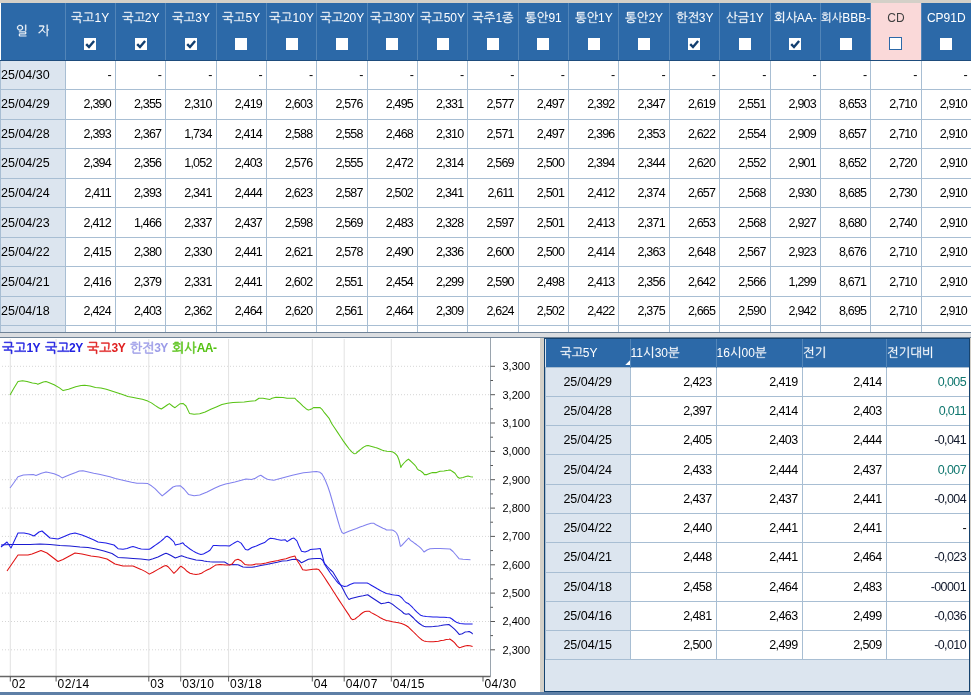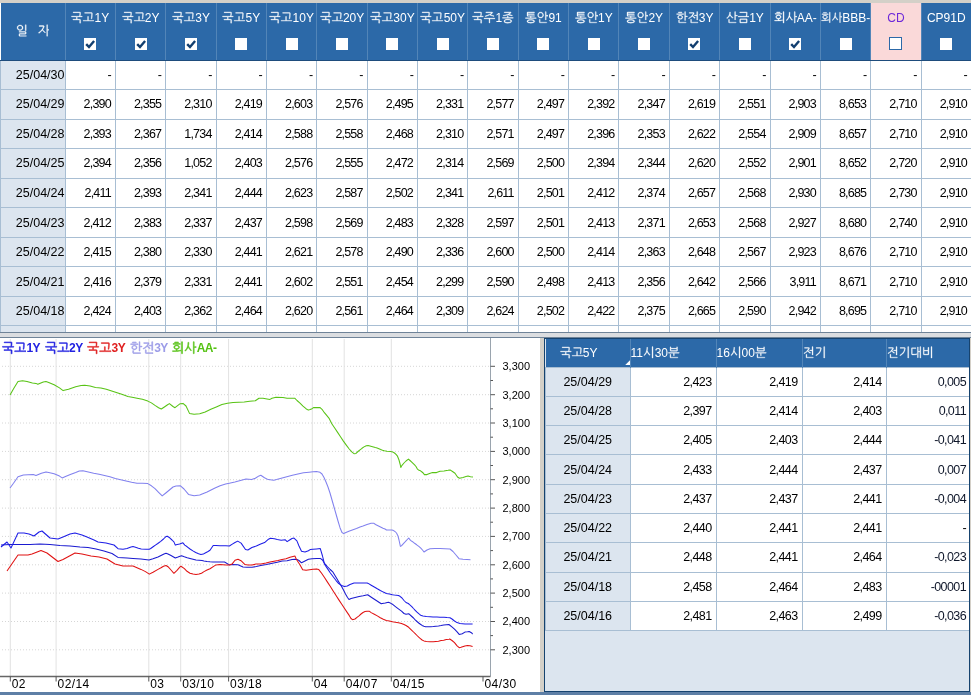--- a/index.html
+++ b/index.html
@@ -2,37 +2,37 @@
 <html><head><meta charset="utf-8"><style>
 *{margin:0;padding:0;box-sizing:border-box}
 html,body{width:971px;height:695px;overflow:hidden;background:#d4d0c8;font-family:"Liberation Sans",sans-serif;-webkit-font-smoothing:antialiased}
 body{position:relative;filter:grayscale(0%)}
 .kw{display:block}
 #toptab{position:absolute;left:0;top:3px;width:971px;height:329.2px;overflow:hidden;background:#fff}
 table{border-collapse:collapse;table-layout:fixed}
 #tt{width:971px}
 #tt th{background:#2c69a8;border-right:1px solid #5285b8;vertical-align:top;height:57px;padding:0;font-weight:normal;color:#fff}
 #tt th.datec{vertical-align:middle}
-#tt th.pinkc{background:#fad9d9;color:#6d28d9}
+#tt th.pinkc{background:#fad9d9;color:#404040}
 #tt .hlab{margin-top:7px;height:15px;display:flex;align-items:flex-end;justify-content:center;white-space:nowrap}
 .dlab{display:flex;align-items:center;justify-content:center}
 .lat{font-size:12px;line-height:13px}
 #tt .cb{width:12px;height:12px;background:#fff;border:0;margin:13px auto 0;display:flex;align-items:center;justify-content:center}
 #tt .cbp{width:13px;height:13px;border:1px solid #2c69a8;margin-top:12px}
 .chk{width:12px;height:12px;display:block}
 #tt td{height:29.55px;background:#fff;border:1px solid #a8bed3;border-top:none;font-size:12.5px;text-align:right;padding-right:4px;letter-spacing:-0.8px;color:#000}
-#tt td.datec{background:#dce5ef;text-align:right;padding-right:0;letter-spacing:0;font-size:12.5px}
+#tt td.datec{background:#dce5ef;text-align:left;padding-right:0;letter-spacing:0;font-size:12.5px}
 #tt thead th{border-bottom:1px solid #1e4c7c}
 #rtab{position:absolute;left:544px;top:338px;width:426px;height:354px;overflow:hidden;border:1px solid #16436f;background:#dce5ef}
 #rt{width:425px}
 #rt th{background:#2c69a8;color:#fff;height:28px;font-weight:normal;border-right:1px solid #5285b8;position:relative}
 .hwrap{display:flex;align-items:flex-end;justify-content:flex-start;white-space:nowrap}
 #rt td{height:29.3px;background:#fff;font-size:12.5px;text-align:right;padding-right:4px;letter-spacing:-0.6px;border:1px solid #a8bed3;color:#000}
 #rt td.rdate{background:#dce5ef;text-align:center;padding-right:0;letter-spacing:0;font-size:12.5px}
-#rt td.r{color:#0f172a}
+#rt td.r{color:#0f766e}
 #rt td.b{color:#0f172a}
 .tri{position:absolute;right:0px;bottom:1.5px;width:5px;height:5.5px}
 #chart{position:absolute;left:0;top:338px;width:540px;height:354px;background:#fff}
 #legend{position:absolute;left:2px;top:2px;height:15px;white-space:nowrap;z-index:2;display:flex;align-items:flex-end}
 .li{display:flex;align-items:flex-end;margin-right:4.5px}
 .ll{font-weight:bold;font-size:12px;letter-spacing:-0.5px;line-height:13px}
 #plot{position:absolute;left:0;top:0}
 .ax{font-size:11px;fill:#000}
 .axx{font-size:12px;fill:#000;letter-spacing:0.4px}
 #bstrip{position:absolute;left:0;top:692px;width:971px;height:3px;background:#5e7fa6}
@@ -480,21 +480,21 @@
           <td>2,657</td>
           <td>2,568</td>
           <td>2,930</td>
           <td>8,685</td>
           <td>2,730</td>
           <td>2,910</td>
         </tr>
         <tr>
           <td class="datec">25/04/23</td>
           <td>2,412</td>
-          <td>2,383</td>
+          <td>1,466</td>
           <td>2,337</td>
           <td>2,437</td>
           <td>2,598</td>
           <td>2,569</td>
           <td>2,483</td>
           <td>2,328</td>
           <td>2,597</td>
           <td>2,501</td>
           <td>2,413</td>
           <td>2,371</td>
@@ -535,21 +535,21 @@
           <td>2,602</td>
           <td>2,551</td>
           <td>2,454</td>
           <td>2,299</td>
           <td>2,590</td>
           <td>2,498</td>
           <td>2,413</td>
           <td>2,356</td>
           <td>2,642</td>
           <td>2,566</td>
-          <td>3,911</td>
+          <td>1,299</td>
           <td>8,671</td>
           <td>2,710</td>
           <td>2,910</td>
         </tr>
         <tr>
           <td class="datec">25/04/18</td>
           <td>2,424</td>
           <td>2,403</td>
           <td>2,362</td>
           <td>2,464</td>
@@ -901,15 +901,22 @@
           <td>2,483</td>
           <td class="b">-00001</td>
         </tr>
         <tr>
           <td class="rdate">25/04/16</td>
           <td>2,481</td>
           <td>2,463</td>
           <td>2,499</td>
           <td class="b">-0,036</td>
         </tr>
+        <tr>
+          <td class="rdate">25/04/15</td>
+          <td>2,500</td>
+          <td>2,499</td>
+          <td>2,509</td>
+          <td class="b">-0,010</td>
+        </tr>
       </tbody>
     </table>
   </div>
 <div id="bstrip"></div>
 </body></html>

